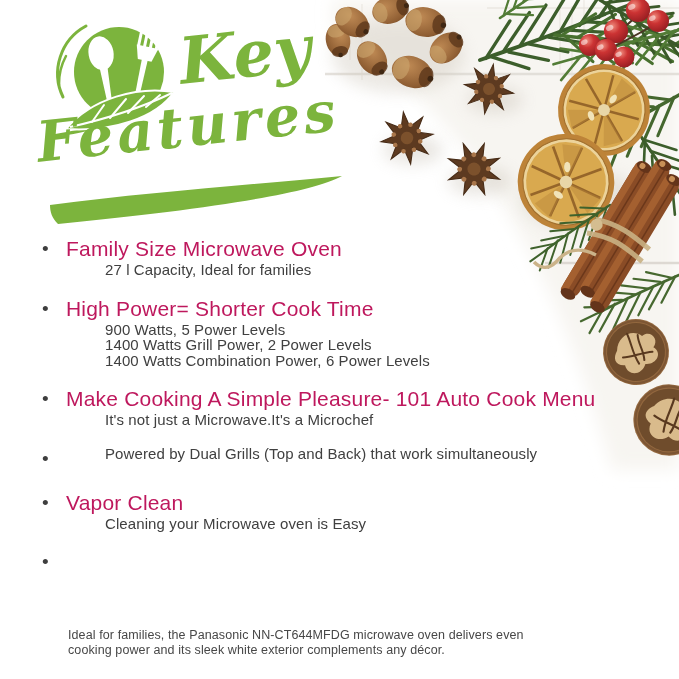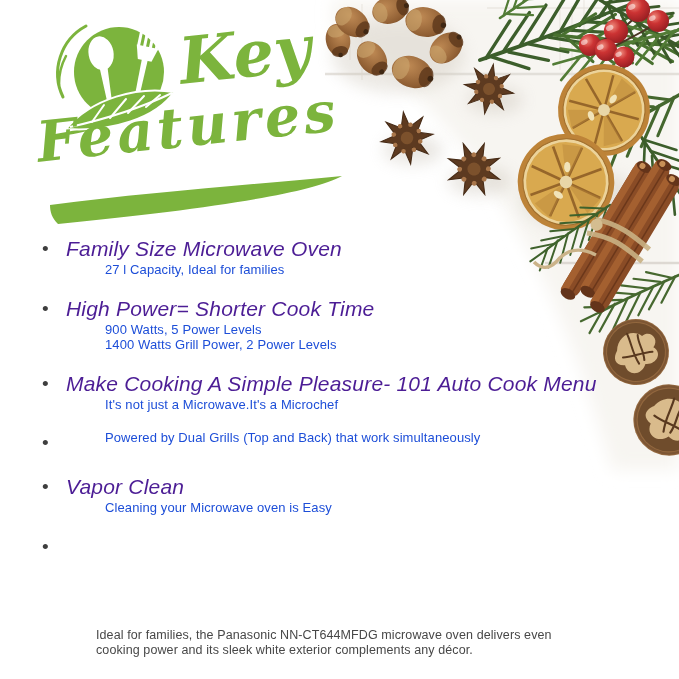--- a/index.html
+++ b/index.html
@@ -15,30 +15,30 @@
     font-style:italic;font-weight:700;line-height:1;
     transform:rotate(-6deg);transform-origin:left top;
     white-space:nowrap;
   }
   .logo-key{left:176px;top:30px;font-size:64px;}
   .logo-features{left:34px;top:114px;font-size:56px;letter-spacing:4px;}
   .features-list{position:absolute;left:42px;top:236px;width:620px;z-index:2;}
   .feature{display:flex;margin-bottom:18px;}
   .bullet{width:24px;flex:0 0 24px;font-size:19px;line-height:26px;color:#3e3e3e;}
   .feature-heading{
-    font-size:21px;line-height:26px;color:#4c1d95;
-    letter-spacing:0.2px;white-space:nowrap;font-style:italic;
+    font-size:21px;line-height:26px;color:#be185d;
+    letter-spacing:0.2px;white-space:nowrap;
   }
   .feature-subline{
-    font-size:13px;line-height:15.5px;color:#1d4ed8;
+    font-size:15px;line-height:15.5px;color:#404040;
     padding-left:39px;white-space:nowrap;letter-spacing:0.1px;
   }
   .footer-note{
     position:absolute;left:68px;top:628px;width:474px;z-index:2;
-    font-size:12.5px;line-height:15px;color:#474747;letter-spacing:0.1px;margin-left:28px;
+    font-size:12.5px;line-height:15px;color:#474747;letter-spacing:0.1px;
   }
 </style>
 </head>
 <body>
 
 <svg class="decor-svg" width="679" height="679" viewBox="0 0 679 679" aria-hidden="true">
   <defs>
     <radialGradient id="berryG" cx="35%" cy="30%" r="80%">
       <stop offset="0%" stop-color="#ef8a7c"></stop>
       <stop offset="40%" stop-color="#cc3333"></stop>
@@ -258,20 +258,21 @@
         <div class="feature-heading">Family Size Microwave Oven</div>
         <div class="feature-subline">27 l Capacity, Ideal for families</div>
       </div>
     </div>
     <div class="feature">
       <span class="bullet">•</span>
       <div class="feature-body">
         <div class="feature-heading">High Power= Shorter Cook Time</div>
         <div class="feature-subline">900 Watts, 5 Power Levels</div>
         <div class="feature-subline">1400 Watts Grill Power, 2 Power Levels</div>
+        <div class="feature-subline">1400 Watts Combination Power, 6 Power Levels</div>
       </div>
     </div>
     <div class="feature">
       <span class="bullet">•</span>
       <div class="feature-body">
         <div class="feature-heading">Make Cooking A Simple Pleasure- 101 Auto Cook Menu</div>
         <div class="feature-subline">It's not just a Microwave.It's a Microchef</div>
       </div>
     </div>
     <div class="feature">

